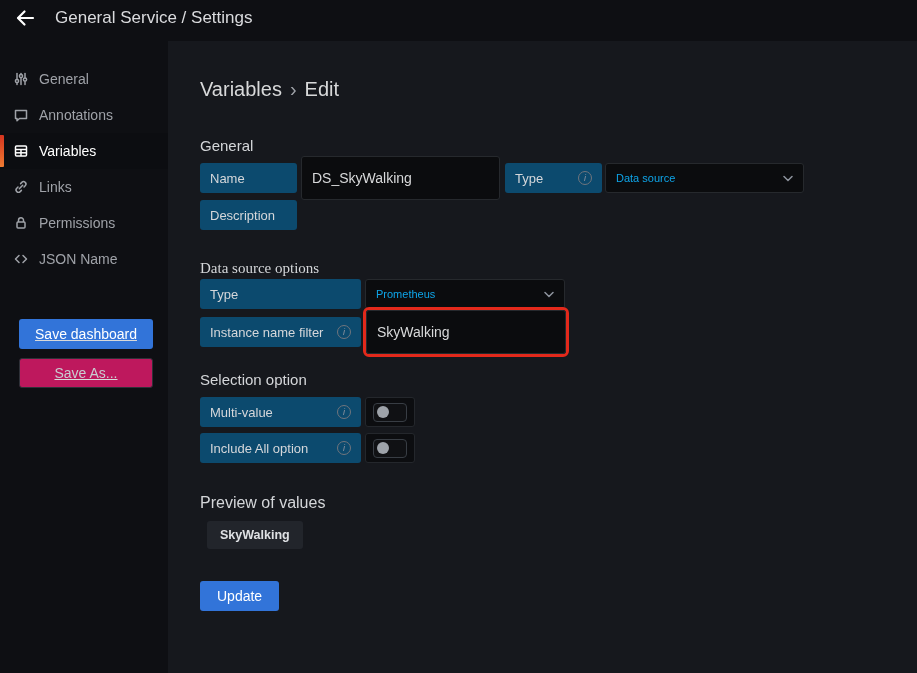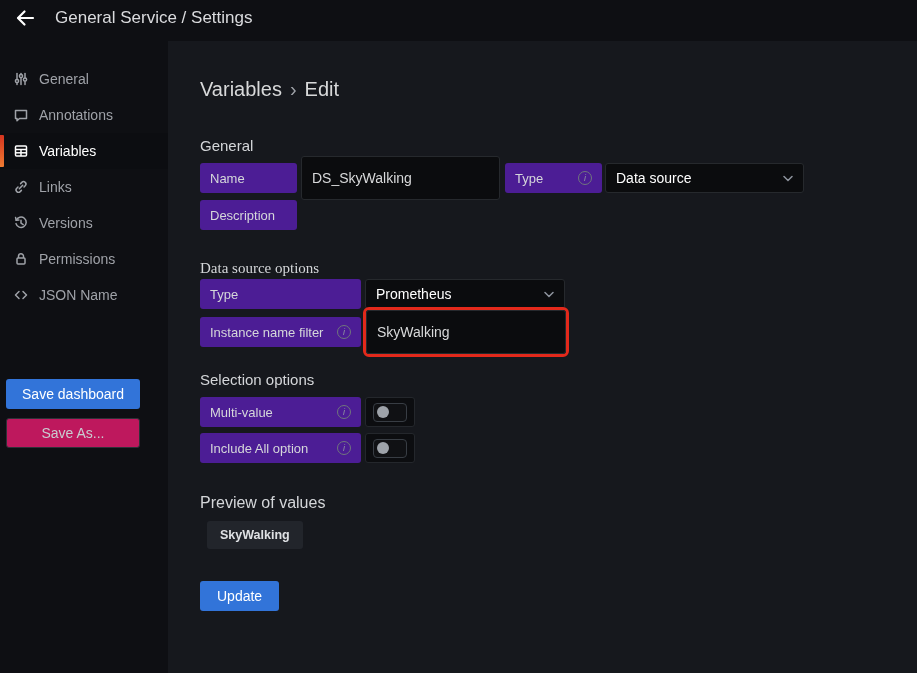--- a/index.html
+++ b/index.html
@@ -29,62 +29,62 @@
     position: relative; height: 36px; display: flex; align-items: center;
     padding-left: 13px; color: #9fa2a8; font-size: 14px; cursor: pointer;
   }
   .nav-item .ic { width: 16px; height: 16px; margin-right: 10px; display: flex; flex: none; }
   .nav-item.active { color: #ffffff; font-weight: 500; background: #0c0d11; }
   .accent-bar {
     position: absolute; left: 0; top: 2px; bottom: 2px; width: 4px;
     background: linear-gradient(180deg, #d5341f 0%, #ef7b32 100%);
     border-radius: 0 1px 1px 0;
   }
-  .side-buttons { margin-top: 66px; padding-left: 6px; }
+  .side-buttons { margin-top: 42px; padding-left: 19px; text-decoration: underline; }
   .btn { border: none; border-radius: 3px; font-family: "Liberation Sans", sans-serif;
          font-size: 14px; font-weight: 500; cursor: pointer; }
   .btn-primary { background: #3274d9; color: #ffffff; }
   .btn-save { display: block; width: 134px; height: 30px; margin-bottom: 9px; }
   .btn-secondary { background: #be185d; color: #c9ccd1; border: 1px solid #2e3138; }
 
   
   .panel {
     position: absolute; left: 168px; top: 41px; right: 0; bottom: 0;
     background: #16181d; padding: 36px 0 0 32px;
   }
   .breadcrumb { font-size: 20px; font-weight: 500; color: #d8d9da; line-height: 24px;
                 display: flex; align-items: center; gap: 8px; margin-bottom: 36px; }
   .breadcrumb .sep { color: #9fa2a8; font-size: 20px; }
   .sec-title { font-size: 15px; font-weight: 400; color: #d4d6d9; line-height: 18px; }
   .sec-title.lg { font-size: 16px; line-height: 19px; }
 
   .frow { display: flex; align-items: center; height: 30px; margin-bottom: 7px; }
   .flabel {
-    background: #4c1d95; border-radius: 3px; height: 30px; flex: none;
+    background: #0c4a6e; border-radius: 3px; height: 30px; flex: none;
     display: flex; align-items: center; padding: 0 10px;
     font-size: 13px; font-weight: 500; color: #d5d7da; margin-right: 4px;
   }
   .w97  { width: 97px; }
   .w161 { width: 161px; justify-content: space-between; }
   .flabel.split { justify-content: space-between; }
   .finput {
     background: #0b0c0e; border: 1px solid #26292d; border-radius: 3px;
     height: 44px; color: #d8d9da; font-size: 14px; font-family: "Liberation Sans", sans-serif;
     padding: 0 10px; outline: none;
   }
   .finput::placeholder { color: #5a6066; opacity: 1; }
   .w199 { width: 199px; flex: none; }
   .w200 { width: 200px; flex: none; }
   .grow { flex: 1 1 auto; }
   .gap5 { margin-right: 5px; }
   .gap3 { margin-right: 3px; }
   .fselect {
     background: #0b0c0e; border: 1px solid #26292d; border-radius: 3px;
     height: 30px; display: flex; align-items: center; justify-content: space-between;
-    padding: 0 10px; font-size: 14px; color: #ffffff; cursor: pointer; flex: none;
+    padding: 0 10px; font-size: 11px; color: #0ea5e9; cursor: pointer; flex: none;
   }
   .info-ic {
     width: 14px; height: 14px; border: 1px solid #70757d; border-radius: 50%;
     color: #9095a0; font-size: 9px; font-style: italic; line-height: 12px;
     display: flex; align-items: center; justify-content: center; flex: none;
   }
   .ring {
     border: 3px solid #e3291b; border-radius: 6px; margin: -3px 0 -3px -2px;
     display: flex;
   }
@@ -168,30 +168,20 @@
       <span class="ic">
         <svg width="16" height="16" viewBox="0 0 16 16" fill="none" stroke="currentColor" stroke-width="1.5" stroke-linecap="round">
           <path d="M6.3 9.7l3.4-3.4"></path>
           <path d="M7.6 4.6l1.2-1.2a2.4 2.4 0 013.4 3.4L11 8"></path>
           <path d="M8.4 11.4l-1.2 1.2a2.4 2.4 0 01-3.4-3.4L5 8"></path>
         </svg>
       </span>
       <span>Links</span>
     </div>
 
-    <div class="nav-item">
-      <span class="ic">
-        <svg width="16" height="16" viewBox="0 0 16 16" fill="none" stroke="currentColor" stroke-width="1.5" stroke-linecap="round" stroke-linejoin="round">
-          <path d="M3.2 5.3A5.2 5.2 0 113 8.6"></path>
-          <polyline points="2.6,2.6 3.2,5.3 5.9,5"></polyline>
-          <polyline points="8,5.2 8,8.2 10.2,9.6"></polyline>
-        </svg>
-      </span>
-      <span>Versions</span>
-    </div>
 
     <div class="nav-item">
       <span class="ic">
         <svg width="16" height="16" viewBox="0 0 16 16" fill="none" stroke="currentColor" stroke-width="1.5" stroke-linejoin="round">
           <rect x="4" y="7" width="8" height="6" rx="1"></rect>
           <path d="M5.5 7V5.3a2.5 2.5 0 015 0V7"></path>
         </svg>
       </span>
       <span>Permissions</span>
     </div>
@@ -264,21 +254,21 @@
   <div class="frow" style="margin-bottom:0">
     <span class="flabel w161 split">
       <span>Instance name filter</span>
       <span class="info-ic">i</span>
     </span>
     <span class="ring">
       <input class="finput w200" type="text" value="SkyWalking" style="">
     </span>
   </div>
 
-  <div class="sec-title mt24 mb8">Selection options</div>
+  <div class="sec-title mt24 mb8">Selection option</div>
 
   <div class="frow rowgap6" style="margin-bottom:6px">
     <span class="flabel w161 split">
       <span>Multi-value</span>
       <span class="info-ic">i</span>
     </span>
     <div class="toggle-box">
       <span class="switch">
           <span class="knob"></span>
         </span>

